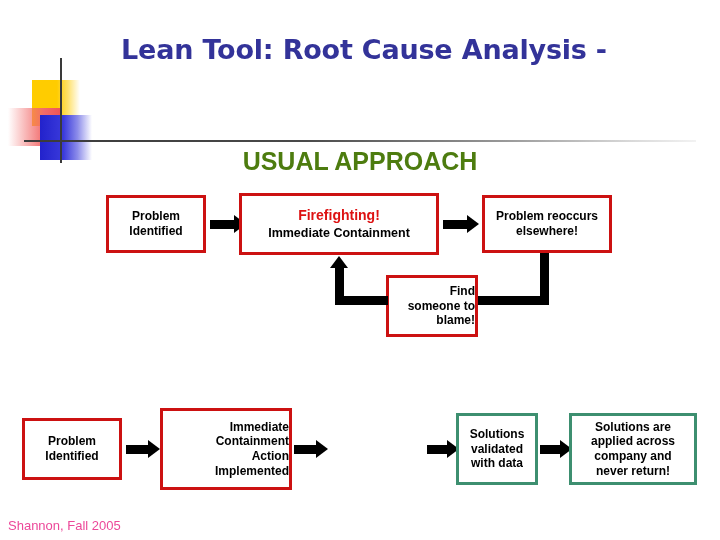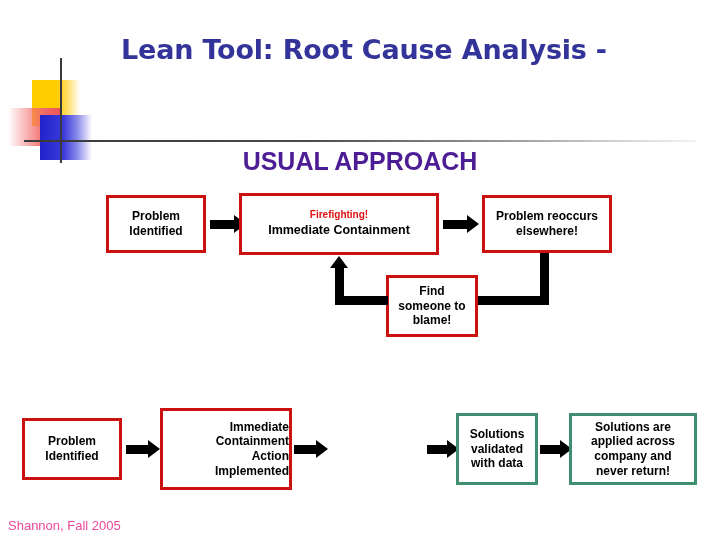--- a/index.html
+++ b/index.html
@@ -75,21 +75,21 @@
     width: 672px; height: 2px;
     background: linear-gradient(to right, #3a3a3a 0%, #4a4a4a 42%, #9a9a9a 72%, #d8d8d8 90%, #f2f2f2 100%);
   }
 
   
   .section-heading {
     position: absolute;
     font-family: "Liberation Sans", sans-serif;
     font-weight: bold;
     font-size: 25px;
-    color: #4c1d95;
+    color: #4d7c0f;
     white-space: nowrap;
   }
   #heading-usual { left: 0; top: 147px; width: 720px; text-align: center; }
   #heading-preferred { left: 0; top: 352px; width: 720px; text-align: center; }
 
   
   .pbox {
     position: absolute;
     background: #ffffff;
     box-sizing: border-box;
@@ -182,38 +182,38 @@
     <span class="line">Problem</span>
     <span class="line">Identified</span>
   </div>
 
   <div class="arrow-right" style="left:210px; top:215px; width:36px;">
     <div class="shaft" style="width:26px;"></div>
     <div class="head" style="left:24px;"></div>
   </div>
 
   <div class="pbox red" style="left:239px; top:193px; width:200px; height:62px; font-size:12.5px;">
-    <span class="line hot" style="font-size:10px; margin-bottom:2px;">Firefighting!</span>
+    <span class="line hot" style="font-size:14px; margin-bottom:2px;">Firefighting!</span>
     <span class="line">Immediate Containment</span>
   </div>
 
   <div class="arrow-right" style="left:443px; top:215px; width:36px;">
     <div class="shaft" style="width:26px;"></div>
     <div class="head" style="left:24px;"></div>
   </div>
 
   <div class="pbox red" style="left:482px; top:195px; width:130px; height:58px; font-size:12px;">
     <span class="line">Problem reoccurs</span>
     <span class="line">elsewhere!</span>
   </div>
 
   <div class="seg" style="left:540px; top:253px; width:9px; height:52px;"></div>
   <div class="seg" style="left:478px; top:296px; width:66px; height:9px;"></div>
 
-  <div class="pbox red" style="left:386px; top:275px; width:92px; height:62px; font-size:12px;">
+  <div class="pbox red" style="left:386px; top:275px; width:92px; height:62px; font-size:12px;align-items:flex-end;">
     <span class="line">Find</span>
     <span class="line">someone to</span>
     <span class="line">blame!</span>
   </div>
 
   <div class="seg" style="left:335px; top:296px; width:53px; height:9px;"></div>
   <div class="arrow-up" style="left:330px; top:256px; height:49px;">
     <div class="shaft" style="height:37px;"></div>
     <div class="head"></div>
   </div>

